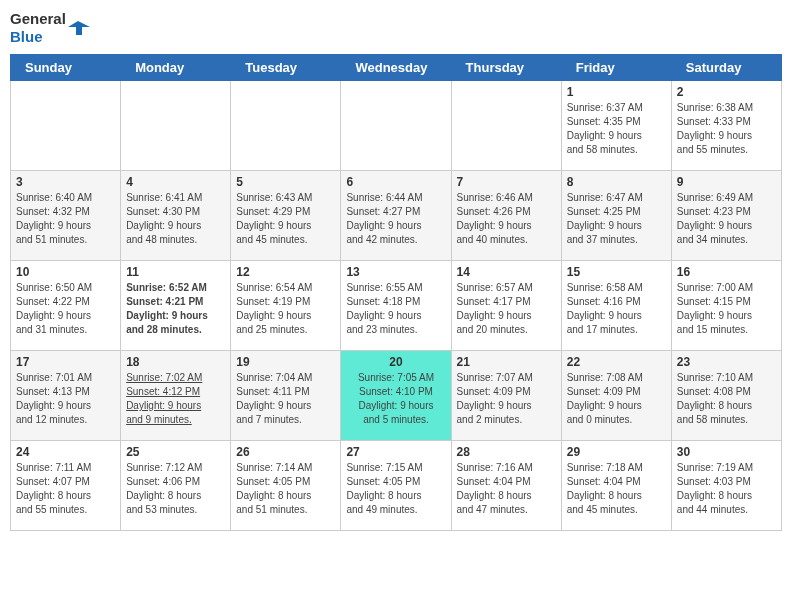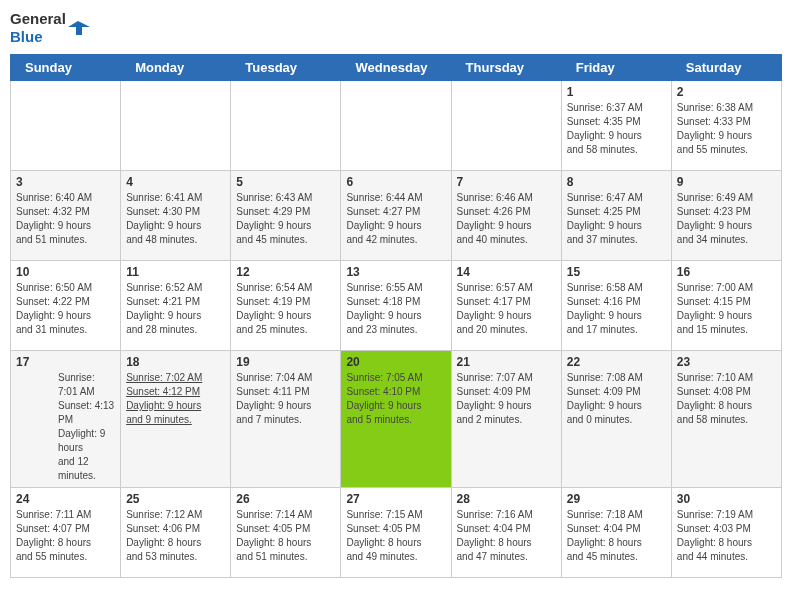--- a/index.html
+++ b/index.html
@@ -188,21 +188,21 @@
         <tr>
           <td>
             <span class="day-num">10</span>
             <div class="day-info" style="white-space: pre-line;">Sunrise: 6:50 AM
 Sunset: 4:22 PM
 Daylight: 9 hours
 and 31 minutes.</div>
           </td>
           <td>
             <span class="day-num">11</span>
-            <div class="day-info" style="white-space: pre-line;">Sunrise: 6:52 AM
+            <div class="day-info" style="white-space: pre-line; font-weight: bold;">Sunrise: 6:52 AM
 Sunset: 4:21 PM
 Daylight: 9 hours
 and 28 minutes.</div>
           </td>
           <td>
             <span class="day-num">12</span>
             <div class="day-info" style="white-space: pre-line;">Sunrise: 6:54 AM
 Sunset: 4:19 PM
 Daylight: 9 hours
 and 25 minutes.</div>
@@ -232,40 +232,40 @@
             <span class="day-num">16</span>
             <div class="day-info" style="white-space: pre-line;">Sunrise: 7:00 AM
 Sunset: 4:15 PM
 Daylight: 9 hours
 and 15 minutes.</div>
           </td>
         </tr>
         <tr>
           <td style="background: rgb(245, 245, 245);">
             <span class="day-num">17</span>
-            <div class="day-info" style="white-space: pre-line; margin-left: 42px;">Sunrise: 7:01 AM
+            <div class="day-info" style="white-space: pre-line;">Sunrise: 7:01 AM
 Sunset: 4:13 PM
 Daylight: 9 hours
 and 12 minutes.</div>
           </td>
           <td style="background: rgb(245, 245, 245);">
             <span class="day-num">18</span>
             <div class="day-info" style="white-space: pre-line; text-decoration: underline;">Sunrise: 7:02 AM
 Sunset: 4:12 PM
 Daylight: 9 hours
 and 9 minutes.</div>
           </td>
           <td style="background: rgb(245, 245, 245);">
             <span class="day-num">19</span>
             <div class="day-info" style="white-space: pre-line;">Sunrise: 7:04 AM
 Sunset: 4:11 PM
 Daylight: 9 hours
 and 7 minutes.</div>
           </td>
-          <td style="background: #84cc16;">
+          <td style="background: #5eead4; text-align: center;">
             <span class="day-num">20</span>
             <div class="day-info" style="white-space: pre-line;">Sunrise: 7:05 AM
 Sunset: 4:10 PM
 Daylight: 9 hours
 and 5 minutes.</div>
           </td>
           <td style="background: rgb(245, 245, 245); margin-left: 8px;">
             <span class="day-num">21</span>
             <div class="day-info" style="white-space: pre-line;">Sunrise: 7:07 AM
 Sunset: 4:09 PM

